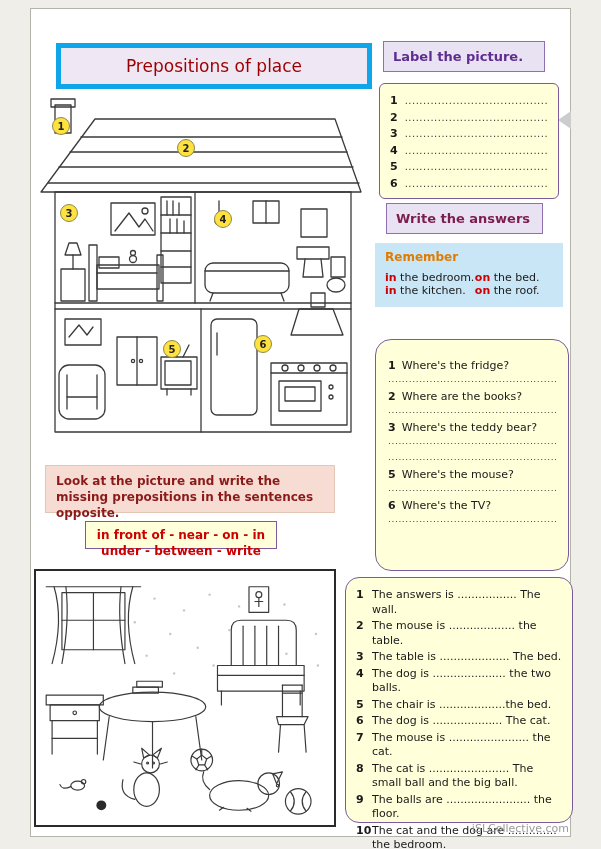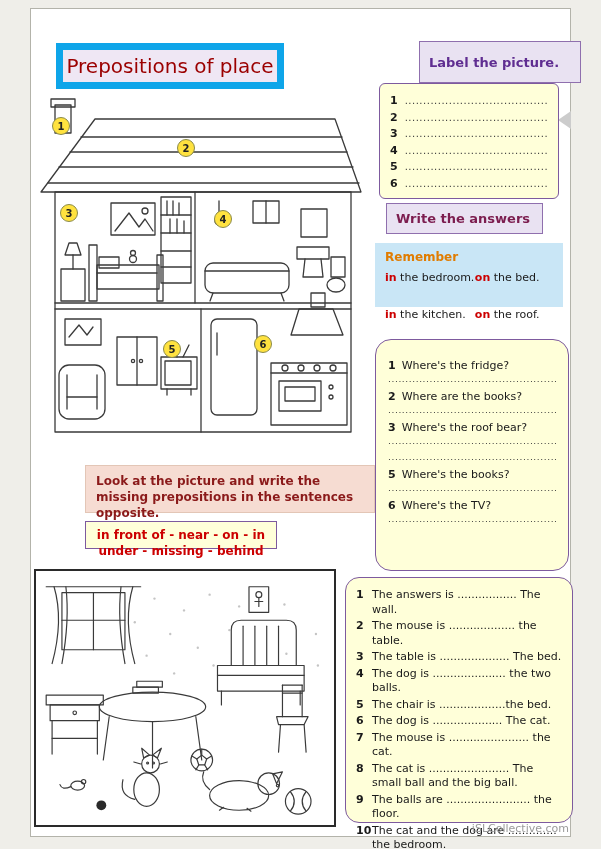--- a/index.html
+++ b/index.html
@@ -12,31 +12,31 @@
   .sheet{
     position:absolute;left:30px;top:8px;width:541px;height:829px;
     background:#ffffff;border:1px solid #b3b3aa;box-sizing:border-box;
   }
   .fold{
     position:absolute;right:-1px;top:102px;width:0;height:0;
     border-top:9px solid transparent;border-bottom:9px solid transparent;
     border-right:13px solid #cccccc;
   }
   .title-box{
-    position:absolute;left:25px;top:34px;width:228px;height:46px;
-    background:#efe7f4;border:7px solid #0ea5e9;box-sizing:border-box;
+    position:absolute;left:25px;top:34px;width:316px;height:46px;
+    background:#efe7f4;border:5px solid #0ea5e9;box-sizing:border-box;
     display:flex;align-items:center;justify-content:center;
-    font-size:20px;color:#9b0000;
+    font-size:17px;color:#9b0000;
   }
   .hdr-box{
     background:#e9e2f2;border:1px solid #8f6fae;box-sizing:border-box;
     display:flex;align-items:center;padding-left:9px;
     font-weight:bold;font-size:13px;
   }
-  .label-header{position:absolute;left:352px;top:32px;width:162px;height:42px;color:#5f2d91;margin-left:36px;}
+  .label-header{position:absolute;left:352px;top:32px;width:162px;height:31px;color:#5f2d91;}
   .answers-header{position:absolute;left:355px;top:194px;width:157px;height:31px;color:#7c1d4f;}
   .label-box{
     position:absolute;left:348px;top:74px;width:180px;height:116px;
     background:#ffffd9;border:1px solid #7d5a9e;border-radius:6px;
     box-sizing:border-box;padding:9px 10px;
   }
   .label-line{font-size:11px;line-height:16.5px;white-space:nowrap;overflow:hidden;}
   .ln{font-weight:bold;margin-right:7px;}
   .dots{font-size:10px;color:#3a3a3a;letter-spacing:.5px;}
   .house{position:absolute;left:2px;top:88px;width:335px;height:365px;}
@@ -44,37 +44,36 @@
     position:absolute;width:18px;height:18px;border-radius:50%;
     background:#ffe23f;border:1px solid #8a8a4a;box-sizing:border-box;
     display:flex;align-items:center;justify-content:center;
     font-size:10px;font-weight:bold;color:#222;
   }
   .remember{
     position:absolute;left:344px;top:234px;width:188px;height:64px;
     background:#c9e6f6;box-sizing:border-box;padding:7px 10px;
   }
   .rem-title{color:#e07c00;font-weight:bold;font-size:12px;margin-bottom:7px;}
-  .rem-grid{display:grid;grid-template-columns:1.15fr 1fr;row-gap:24px;font-size:11px;}
+  .rem-grid{display:grid;grid-template-columns:1.15fr 1fr;row-gap:0;font-size:11px;}
   .prep{color:#cc0000;font-weight:bold;}
   .questions{
     position:absolute;left:344px;top:330px;width:194px;height:232px;
     background:#ffffd9;border:1px solid #7d5a9e;border-radius:16px;
     box-sizing:border-box;padding:19px 12px 6px 12px;
   }
   .q{margin-bottom:6px;}
   .q-row{font-size:11px;}
   .qn{font-weight:bold;margin-right:6px;}
   .q-dots{font-size:9px;letter-spacing:.6px;color:#3a3a3a;white-space:nowrap;overflow:hidden;margin-top:2px;}
   .instruction{
     position:absolute;left:14px;top:456px;width:290px;height:48px;
     background:#f6dcd2;border:1px solid #e3c6b6;box-sizing:border-box;
     color:#8b1a1a;font-weight:bold;font-size:12px;line-height:16px;
     padding:7px 10px;
-    margin-left:40px;
   }
   .wordbank{
     position:absolute;left:54px;top:512px;width:192px;height:28px;
     background:#ffffd9;border:1px solid #7d5a9e;box-sizing:border-box;
     color:#cc0000;font-weight:bold;font-size:12px;line-height:16px;
     text-align:center;padding:5px 0;
   }
   .scene{
     position:absolute;left:3px;top:560px;width:302px;height:258px;
     background:#ffffff;border:2px solid #2a2a2a;box-sizing:border-box;
@@ -270,43 +269,43 @@
   <div class="questions">
     <div class="q">
       <div class="q-row"><span class="qn">1</span><span class="qt">Where's the fridge?</span></div>
       <div class="q-dots">..............................................................</div>
     </div>
     <div class="q">
       <div class="q-row"><span class="qn">2</span><span class="qt">Where are the books?</span></div>
       <div class="q-dots">..............................................................</div>
     </div>
     <div class="q">
-      <div class="q-row"><span class="qn">3</span><span class="qt">Where's the roof bear?</span></div>
-      <div class="q-dots">..............................................................</div>
-    </div>
-    <div class="q">
-      <div class="q-dots">..............................................................</div>
-    </div>
-    <div class="q">
-      <div class="q-row"><span class="qn">5</span><span class="qt">Where's the books?</span></div>
+      <div class="q-row"><span class="qn">3</span><span class="qt">Where's the teddy bear?</span></div>
+      <div class="q-dots">..............................................................</div>
+    </div>
+    <div class="q">
+      <div class="q-dots">..............................................................</div>
+    </div>
+    <div class="q">
+      <div class="q-row"><span class="qn">5</span><span class="qt">Where's the mouse?</span></div>
       <div class="q-dots">..............................................................</div>
     </div>
     <div class="q">
       <div class="q-row"><span class="qn">6</span><span class="qt">Where's the TV?</span></div>
       <div class="q-dots">..............................................................</div>
     </div>
   </div>
 
   <div class="instruction">
     <span>Look at the picture and write the missing prepositions in the sentences opposite.</span>
   </div>
 
   <div class="wordbank">
     <div>in front of -   near  -  on  - in</div>
-    <div>under - missing  -  behind</div>
+    <div>under - between  -  write</div>
   </div>
 
   <div class="scene">
     <svg viewBox="0 0 302 258" width="298" height="254">
       <g fill="none" stroke="#3a3a3a" stroke-width="1.2" stroke-linecap="round" stroke-linejoin="round">
         <g fill="#c4c4c4" stroke="none">
           <circle cx="120" cy="28" r="1.2"></circle>
             <circle cx="150" cy="40" r="1.2"></circle>
             <circle cx="176" cy="24" r="1.2"></circle>
           <circle cx="136" cy="64" r="1.2"></circle>

